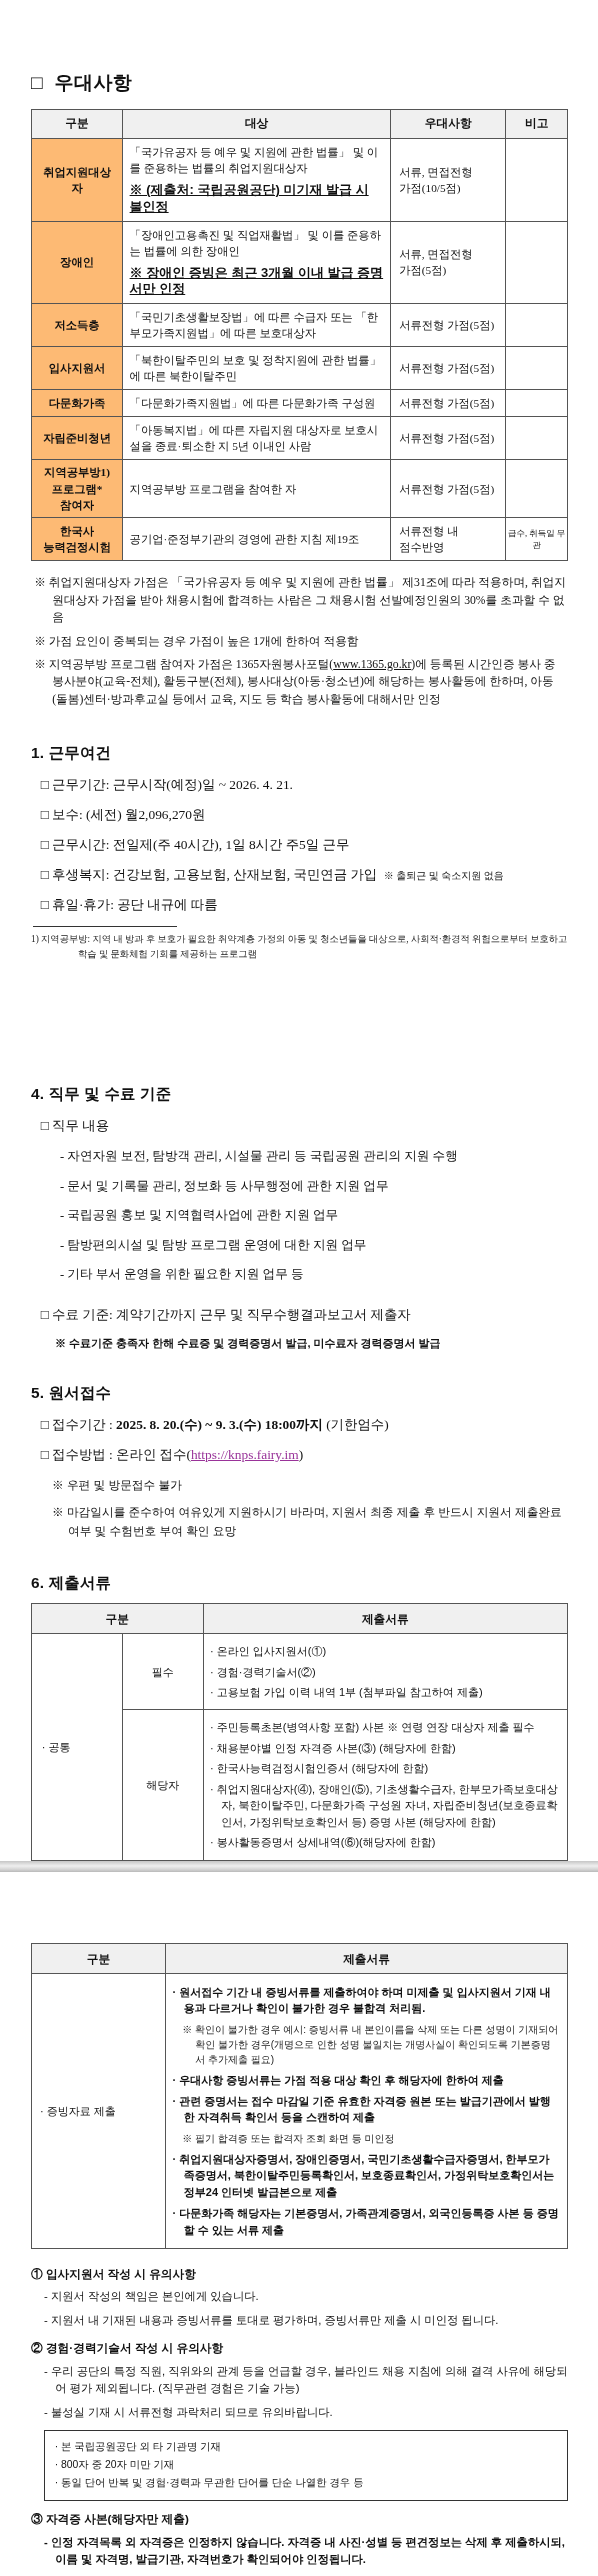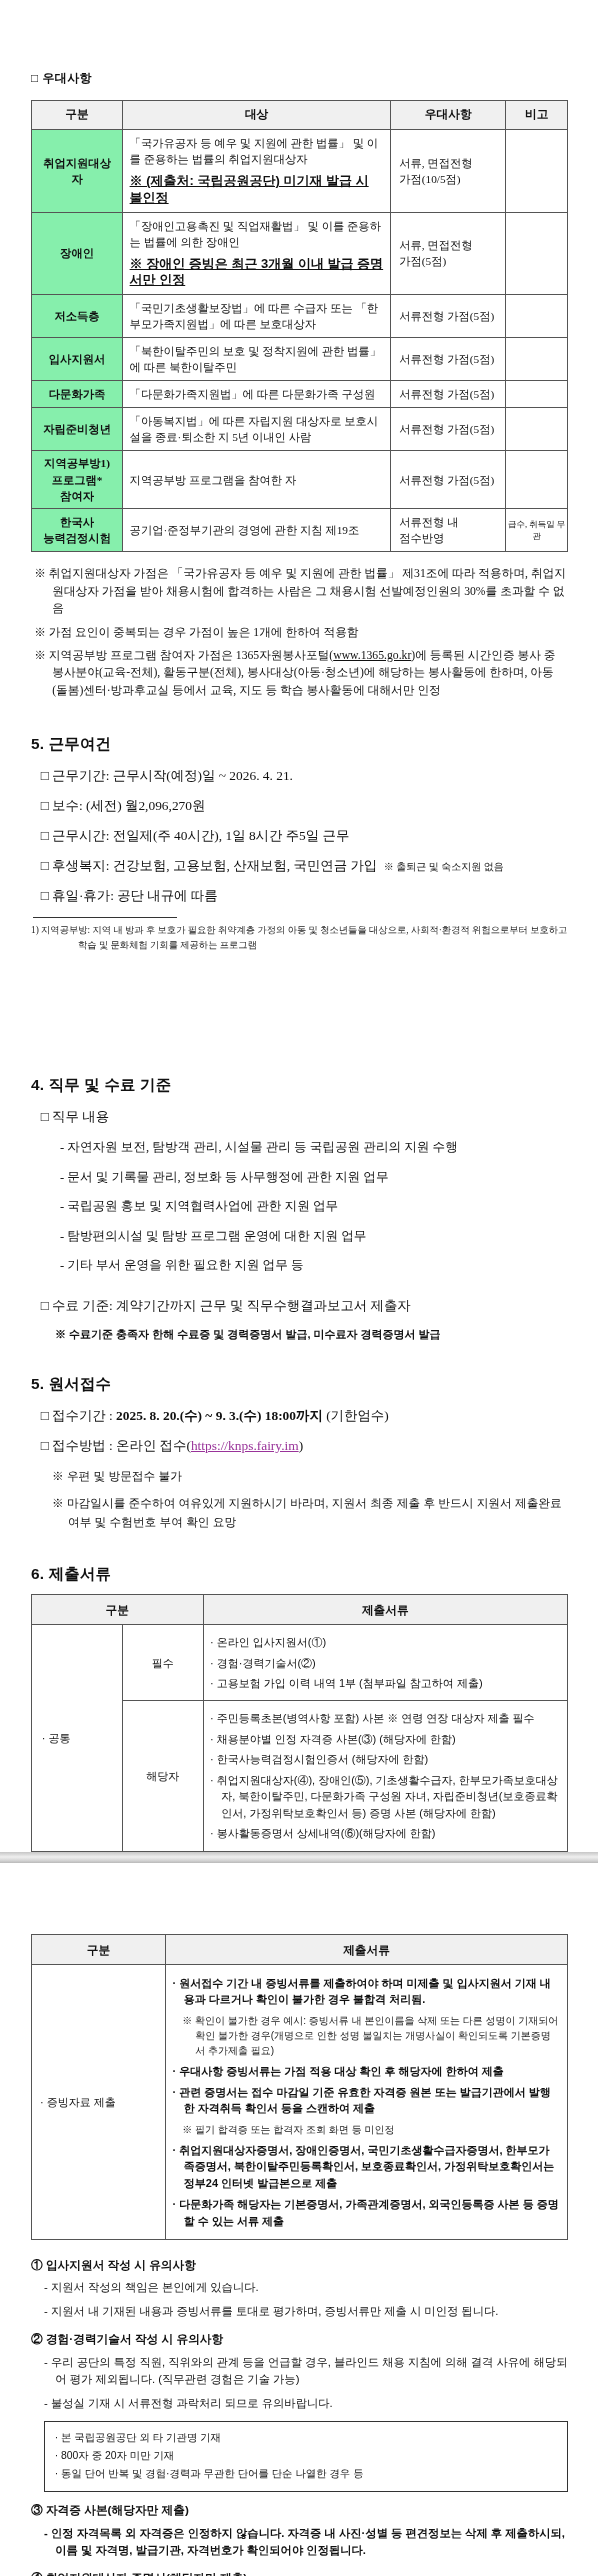--- a/index.html
+++ b/index.html
@@ -2,29 +2,29 @@
 <html lang="ko" style="font-size:13px"><head>
 <meta charset="utf-8">
 <style>
   html,body{margin:0;padding:0;background:#ffffff;}
   body{width:599px;font-family:"Liberation Serif",serif;color:#111;-webkit-font-smoothing:antialiased;}
   .page{background:#fff;box-sizing:border-box;padding:0 31px;}
   .page1{padding-top:70px;min-height:1702px;}
   .page-sep{height:11.3px;background:linear-gradient(180deg,#c6c6c6 0%,#efefef 45%,#d6d6d6 75%,#b9b9b9 100%);}
   .page2{padding-top:71px;min-height:780px;}
 
-  .box-heading{font-family:Liberation Sans, sans-serif;font-weight:bold;font-size:12px;margin:0 0 13px 0;letter-spacing:0.4px;}
+  .box-heading{font-family:Liberation Mono, monospace;font-weight:bold;font-size:19px;margin:0 0 13px 0;letter-spacing:0.4px;}
   .sec-title{font-family:"Liberation Sans",sans-serif;font-weight:bold;font-size:15.4px;margin:0 0 9.7px 0;letter-spacing:0.2px;}
 
   table{border-collapse:collapse;width:100%;table-layout:fixed;}
   .doc-table{border:1.2px solid #333;}
   .doc-table th,.doc-table td{border:0.8px solid #555;padding:4.9px 6.5px;vertical-align:middle;}
   .doc-table th{background:#f0f0f0;font-weight:bold;font-size:11.7px;text-align:center;padding:5.7px 3.2px;}
   .pref-table{font-size:11.3px;line-height:1.42;margin-bottom:13px;}
-  .pref-table td.cat{background:#86efac;text-align:center;font-weight:bold;white-space:pre-line;}
+  .pref-table td.cat{background:#fdba74;text-align:center;font-weight:bold;white-space:pre-line;}
   .pref-table td.tgt{text-align:left;}
   .pref-table td.ben{text-align:left;white-space:pre-line;padding-left:8px;}
   .pref-table td.rem{text-align:center;font-size:8.5px;padding:1.6px;}
   .cell-note{font-family:"Liberation Sans",sans-serif;font-weight:bold;font-size:13px;text-decoration:underline;margin-top:6px;line-height:1.3;}
 
   .hang{padding-left:18px;text-indent:-18px;}
   .pref-notes{margin:0 0 34px 3.2px;}
   .pref-note{font-size:11.7px;line-height:1.5;margin:5.7px 0;}
   .plain-link{color:#111;text-decoration:underline;}
 
@@ -145,21 +145,21 @@
       </tr>
     </tbody>
   </table>
 
   <div class="pref-notes">
     <div class="pref-note hang">※ 취업지원대상자 가점은 「국가유공자 등 예우 및 지원에 관한 법률」 제31조에 따라 적용하며, 취업지원대상자 가점을 받아 채용시험에 합격하는 사람은 그 채용시험 선발예정인원의 30%를 초과할 수 없음</div>
     <div class="pref-note hang">※ 가점 요인이 중복되는 경우 가점이 높은 1개에 한하여 적용함</div>
     <div class="pref-note hang"><span>※ 지역공부방 프로그램 참여자 가점은 1365자원봉사포털(</span><a class="plain-link" href="#">www.1365.go.kr</a><span>)에 등록된 시간인증 봉사 중 봉사분야(교육-전체), 활동구분(전체), 봉사대상(아동·청소년)에 해당하는 봉사활동에 한하며, 아동(돌봄)센터·방과후교실 등에서 교육, 지도 등 학습 봉사활동에 대해서만 인정</span></div>
   </div>
 
-  <h2 class="sec-title">5. 근무여건</h2>
+  <h2 class="sec-title">1. 근무여건</h2>
   <div>
     <div class="chk-item">□ 근무기간: 근무시작(예정)일 ~ 2026. 4. 21.</div>
     <div class="chk-item">□ 보수: (세전) 월2,096,270원</div>
     <div class="chk-item">□ 근무시간: 전일제(주 40시간), 1일 8시간 주5일 근무</div>
     <div class="chk-item"><span>□ 후생복지: 건강보험, 고용보험, 산재보험, 국민연금 가입</span><span class="chk-suffix">※ 출퇴근 및 숙소지원 없음</span></div>
     <div class="chk-item">□ 휴일·휴가: 공단 내규에 따름</div>
   </div>
 
   <div class="footnote-block">
     <hr class="footnote-rule">

